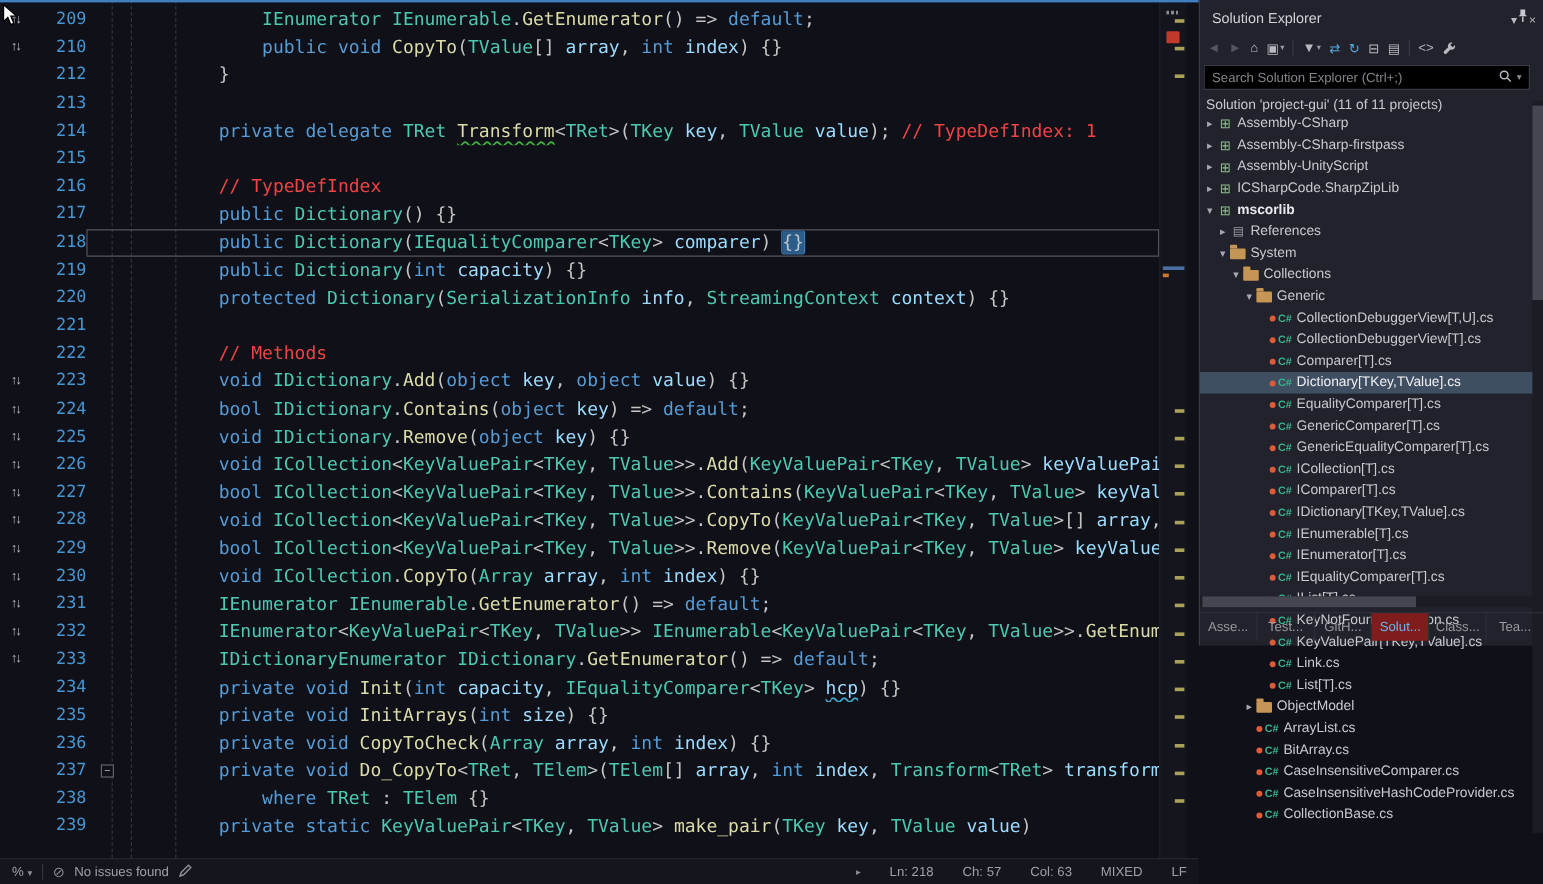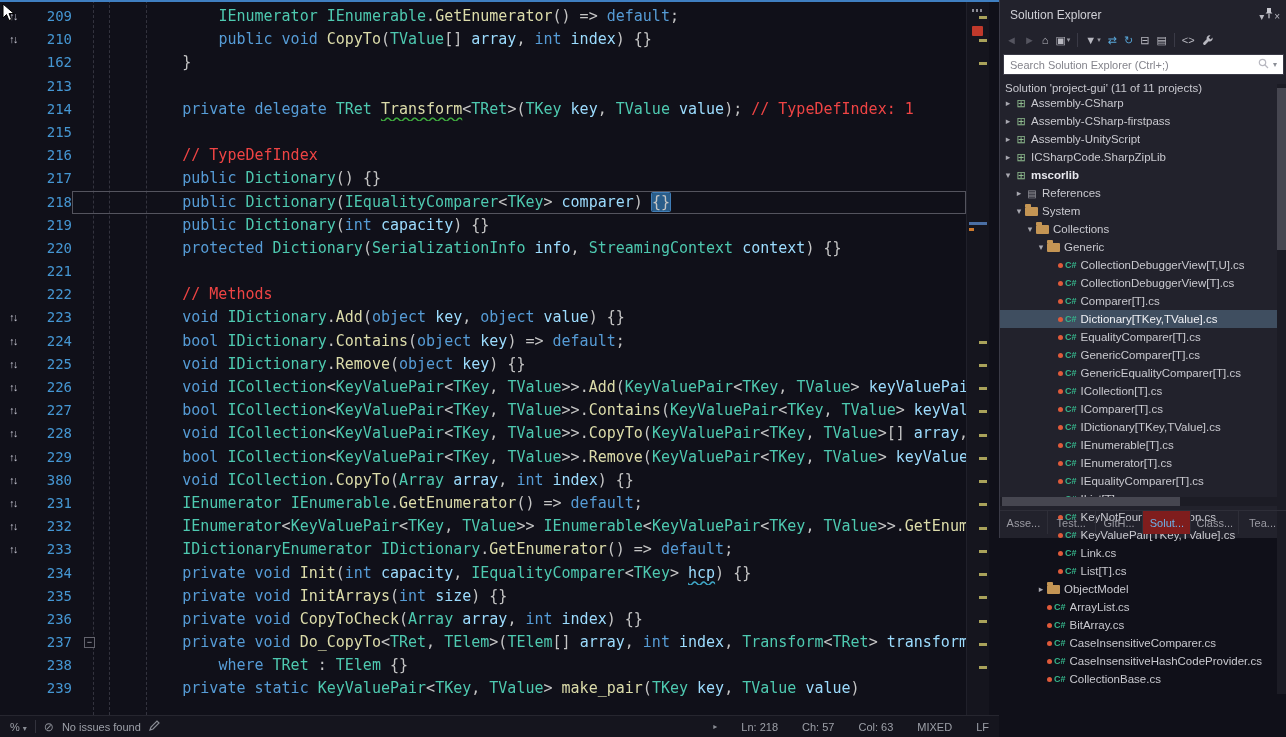--- a/index.html
+++ b/index.html
@@ -50,21 +50,21 @@
   .sepanel{position:absolute;left:999px;top:0;width:287px;height:538px;background:#22222c;
            border-left:1px solid #3a3a46;box-sizing:border-box;color:#c9c9cf;}
   .se-title{display:flex;align-items:center;height:26px;padding:2px 6px 0 10px;font-size:12px;color:#d0d0d6;}
   .se-title .sp{flex:1;}
   .ti{width:17px;text-align:center;color:#b8b8c0;font-size:10px;cursor:pointer;}
   .se-toolbar{display:flex;align-items:center;gap:7px;height:24px;padding:0 6px;color:#b8b8c0;font-size:11px;}
   .tb{cursor:pointer;display:inline-flex;align-items:center;}
   .tb.accent{color:#58a6d8;} .tb.disabled{color:#555560;}
   .tb .dd{font-size:7px;margin-left:1px;color:#9a9aa2;}
   .tsep{width:1px;height:14px;background:#3a3a46;}
-  .se-search{display:flex;align-items:center;height:19px;margin:2px 2px 3px 3px;background:#ffffff;
+  .se-search{display:flex;align-items:center;height:19px;margin:2px 11px 3px 3px;background:#000000;
              border:1px solid #3a3a46;padding:0 6px;font-size:11px;color:#84848c;}
   .se-search .txt{flex:1;}
   .se-sol{font-size:11.5px;color:#c8c8cf;padding:4px 4px 2px 5px;white-space:nowrap;}
   .se-tree{position:absolute;left:0;top:94px;width:278px;height:600px;overflow:hidden;font-size:11.5px;}
   .trow{display:flex;align-items:center;height:18px;white-space:nowrap;cursor:default;}
   .trow.selrow{background:#3f4e60;color:#f0f0f4;}
   .arrow{display:inline-block;width:12px;text-align:center;color:#a8a8b0;font-size:9px;flex:none;}
   .fold{display:inline-block;width:13px;height:9px;background:#c49554;border-radius:1px;position:relative;
         margin-right:4px;flex:none;}
   .fold::before{content:"";position:absolute;top:-3px;left:0;width:6px;height:3px;background:#c49554;
@@ -102,21 +102,21 @@
           <span class="lnum">209</span>
           <span class="cline"><span>            </span><span class="tok-t">IEnumerator</span><span class="tok-p"> </span><span class="tok-t">IEnumerable</span><span class="tok-p">.</span><span class="tok-m">GetEnumerator</span><span class="tok-p">()</span><span class="tok-p"> =&gt; </span><span class="tok-k">default</span><span class="tok-p">;</span></span>
         </div>
         <div class="crow">
           <span class="gic">↑↓</span>
           <span class="lnum">210</span>
           <span class="cline"><span>            </span><span class="tok-k">public</span><span class="tok-p"> </span><span class="tok-k">void</span><span class="tok-p"> </span><span class="tok-m">CopyTo</span><span class="tok-p">(</span><span class="tok-t">TValue</span><span class="tok-p">[] </span><span class="tok-v">array</span><span class="tok-p">, </span><span class="tok-k">int</span><span class="tok-p"> </span><span class="tok-v">index</span><span class="tok-p">) </span><span class="tok-p">{}</span></span>
         </div>
         <div class="crow">
           <span class="gic"></span>
-          <span class="lnum">162</span>
+          <span class="lnum">212</span>
           <span class="cline"><span>        </span><span class="tok-p">}</span></span>
         </div>
         <div class="crow">
           <span class="gic"></span>
           <span class="lnum">213</span>
           <span class="cline"><span></span></span>
         </div>
         <div class="crow">
           <span class="gic"></span>
           <span class="lnum">214</span>
@@ -192,21 +192,21 @@
           <span class="lnum">228</span>
           <span class="cline"><span>        </span><span class="tok-k">void</span><span class="tok-p"> </span><span class="tok-t">ICollection</span><span class="tok-p">&lt;</span><span class="tok-t">KeyValuePair</span><span class="tok-p">&lt;</span><span class="tok-t">TKey</span><span class="tok-p">, </span><span class="tok-t">TValue</span><span class="tok-p">&gt;&gt;</span><span class="tok-p">.</span><span class="tok-m">CopyTo</span><span class="tok-p">(</span><span class="tok-t">KeyValuePair</span><span class="tok-p">&lt;</span><span class="tok-t">TKey</span><span class="tok-p">, </span><span class="tok-t">TValue</span><span class="tok-p">&gt;[] </span><span class="tok-v">array</span><span class="tok-p">, </span></span>
         </div>
         <div class="crow">
           <span class="gic">↑↓</span>
           <span class="lnum">229</span>
           <span class="cline"><span>        </span><span class="tok-k">bool</span><span class="tok-p"> </span><span class="tok-t">ICollection</span><span class="tok-p">&lt;</span><span class="tok-t">KeyValuePair</span><span class="tok-p">&lt;</span><span class="tok-t">TKey</span><span class="tok-p">, </span><span class="tok-t">TValue</span><span class="tok-p">&gt;&gt;</span><span class="tok-p">.</span><span class="tok-m">Remove</span><span class="tok-p">(</span><span class="tok-t">KeyValuePair</span><span class="tok-p">&lt;</span><span class="tok-t">TKey</span><span class="tok-p">, </span><span class="tok-t">TValue</span><span class="tok-p">&gt; </span><span class="tok-v">keyValuePair</span></span>
         </div>
         <div class="crow">
           <span class="gic">↑↓</span>
-          <span class="lnum">380</span>
+          <span class="lnum">230</span>
           <span class="cline"><span>        </span><span class="tok-k">void</span><span class="tok-p"> </span><span class="tok-t">ICollection</span><span class="tok-p">.</span><span class="tok-m">CopyTo</span><span class="tok-p">(</span><span class="tok-t">Array</span><span class="tok-p"> </span><span class="tok-v">array</span><span class="tok-p">, </span><span class="tok-k">int</span><span class="tok-p"> </span><span class="tok-v">index</span><span class="tok-p">) </span><span class="tok-p">{}</span></span>
         </div>
         <div class="crow">
           <span class="gic">↑↓</span>
           <span class="lnum">231</span>
           <span class="cline"><span>        </span><span class="tok-t">IEnumerator</span><span class="tok-p"> </span><span class="tok-t">IEnumerable</span><span class="tok-p">.</span><span class="tok-m">GetEnumerator</span><span class="tok-p">()</span><span class="tok-p"> =&gt; </span><span class="tok-k">default</span><span class="tok-p">;</span></span>
         </div>
         <div class="crow">
           <span class="gic">↑↓</span>
           <span class="lnum">232</span>

